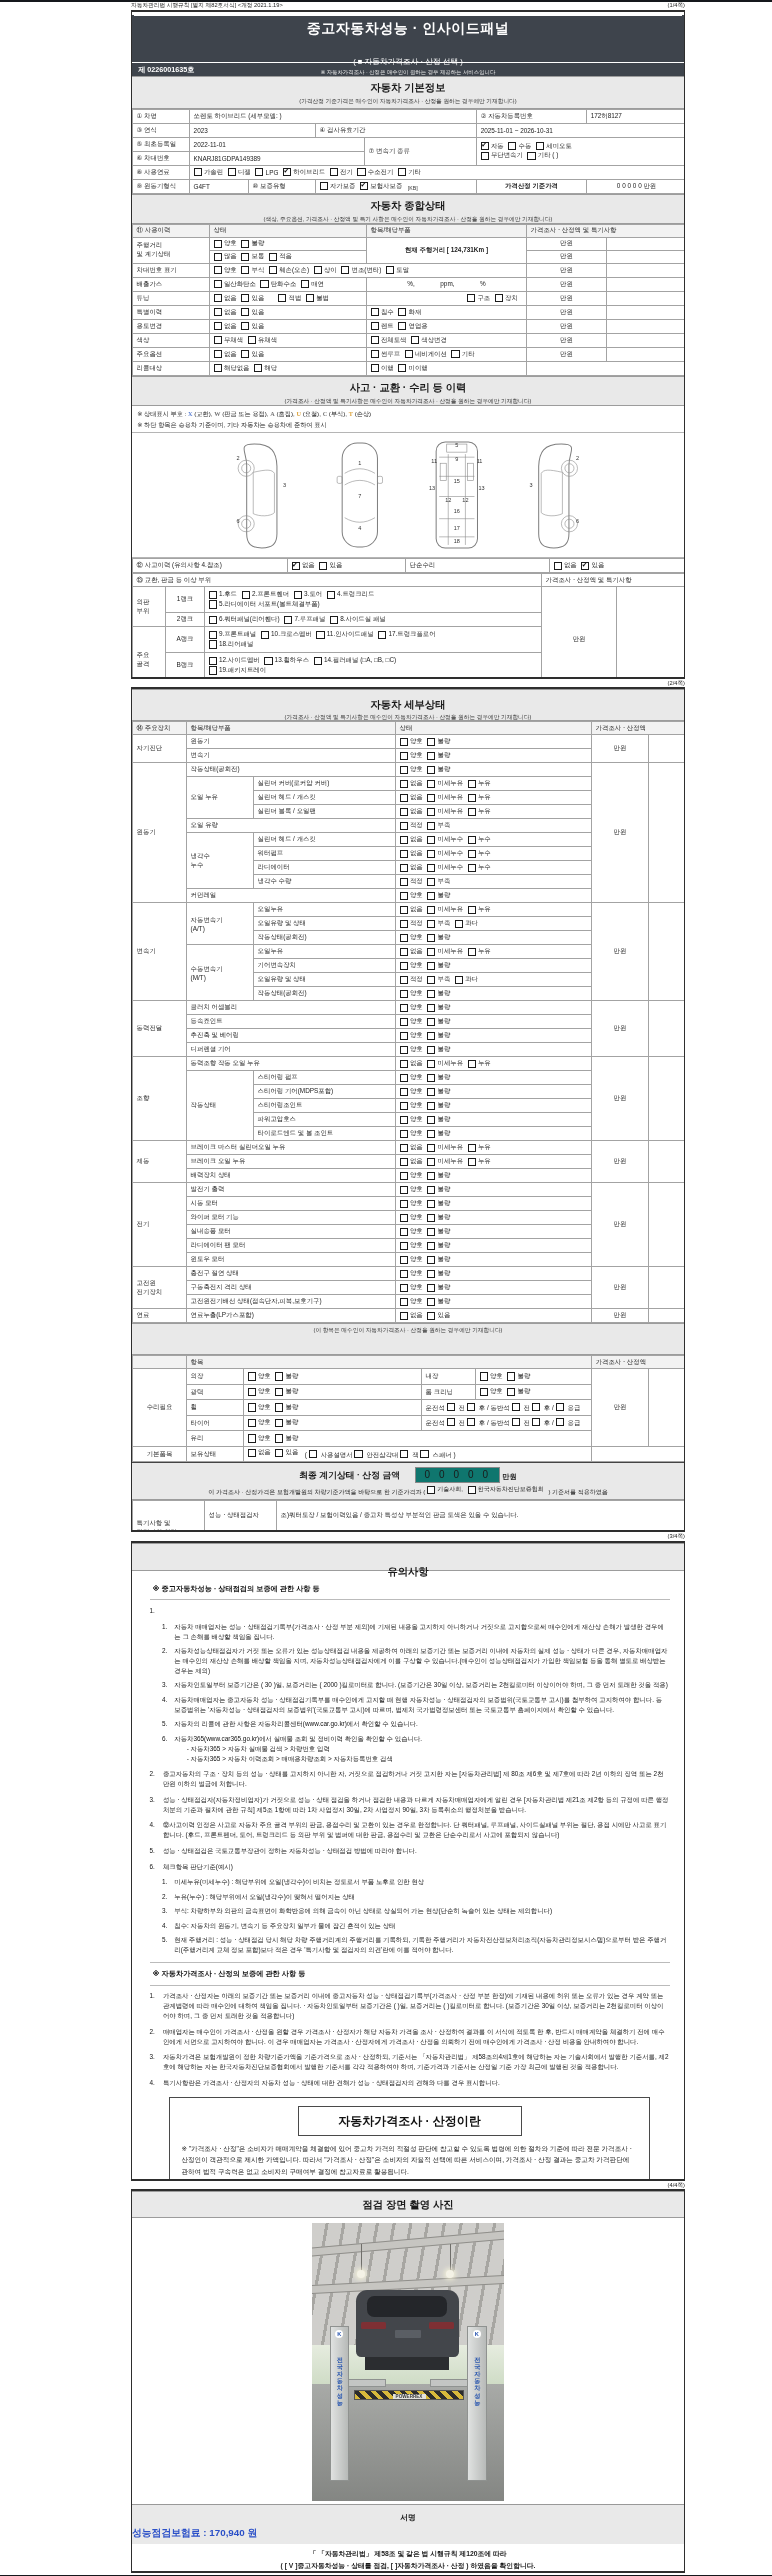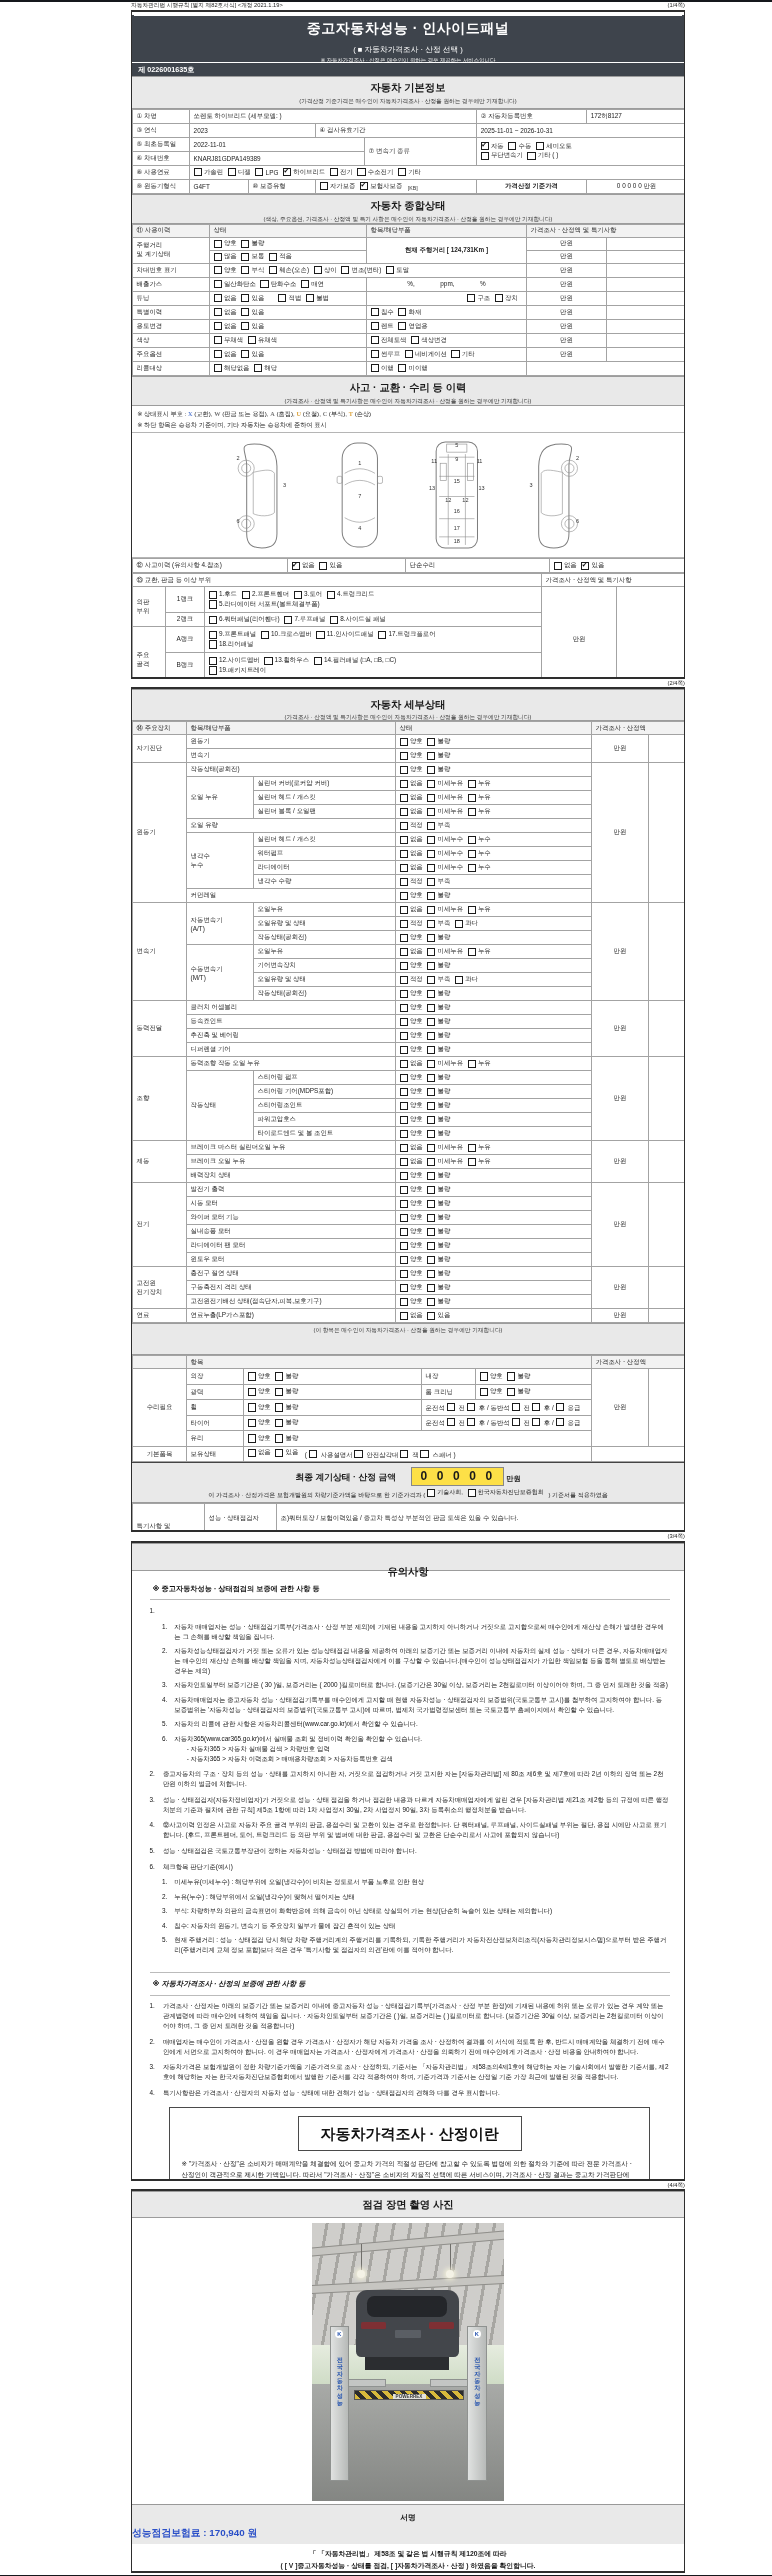--- a/index.html
+++ b/index.html
@@ -8,21 +8,21 @@
   .topline{height:1.5px;background:#15181c;width:773px;}
   .botline{position:absolute;left:0;bottom:0;height:1.5px;background:#15181c;width:773px;}
   .content{width:554px;margin-left:131px;}
   .metarow{display:flex;justify-content:space-between;font-size:5.7px;color:#222;height:8.8px;align-items:center;}
   .pagemark{display:block;text-align:right;font-size:5.7px;height:8.2px;line-height:8.2px;color:#222;}
   .psec{border:1.5px solid #2e2e2e;border-top-width:2.1px;border-bottom-width:2.1px;overflow:hidden;background:#fff;box-sizing:border-box;}
   
   .titleblock{background:#3e444c;color:#fff;text-align:center;height:47px;box-sizing:border-box;}
   .wline{height:1.5px;background:#fff;margin:2.6px 2.1px 0 2.1px;}
   .t-main{font-size:14px;font-weight:bold;letter-spacing:0.5px;padding-top:4.1px;}
-  .t-sub{font-size:7.7px;margin-top:7px;}
+  .t-sub{font-size:7.7px;margin-top:19px;}
   .t-note{font-size:5.4px;margin-top:1.5px;color:#e8e8e8;}
   .docbar{background:#3e444c;color:#fff;font-size:7.2px;font-weight:bold;height:14px;line-height:14px;
           padding-left:6.2px;border-top:1px solid #fff;box-sizing:border-box;}
   
   .ghead{background:#e9e9e9;border-bottom:0.5px solid #9c9c9c;border-top:0.5px solid #9c9c9c;text-align:center;box-sizing:border-box;}
   .ghead .h{font-size:10.3px;font-weight:bold;padding-top:4.6px;}
   .ghead .n{font-size:5.7px;margin-top:2.1px;color:#333;}
   
   table.tbl{width:100%;border-collapse:collapse;table-layout:fixed;}
   table.tbl td{border:0.5px solid #a3a3a3;padding:1px 3.6px;font-size:6.4px;vertical-align:middle;
@@ -45,30 +45,30 @@
   .code{font-weight:bold;font-family:"Liberation Serif","DejaVu Serif",serif;}
   
   .diagrow{display:flex;justify-content:center;align-items:center;gap:21.6px;height:124px;border-bottom:0.5px solid #b5b5b5;}
   svg.diag{height:116px;}
   svg.diag .body{fill:none;stroke:#7e7e7e;stroke-width:2;}
   svg.diag .thin{fill:none;stroke:#8d8d8d;stroke-width:1.2;}
   svg.diag text{font-size:11px;fill:#333;font-family:"Liberation Sans",sans-serif;}
   
   .notice-body{padding:7.2px 14.4px 5.2px 17.5px;font-size:6.4px;line-height:1.55;color:#111;}
   .sec-head{font-size:7.2px;font-weight:bold;padding:5.2px 3.1px;border-bottom:0.5px solid #bbb;}
-  .sec-head.mid{border-top:0.5px solid #bbb;margin-top:17px;font-style:italic;}
+  .sec-head.mid{border-top:0.5px solid #bbb;margin-top:7px;}
   .nitem{margin:5.7px 0;display:flex;}
   .nitem .no{width:13.4px;flex:0 0 auto;}
   .nitem .tx{flex:1;}
   .nsub{margin:4.6px 0 4.6px 12.4px;display:flex;}
   .nsub .no{width:12.4px;flex:0 0 auto;}
   .nline{margin-left:12.4px;}
   .defbox{border:0.8px solid #4a4a4a;margin:9.3px 19.6px 7.2px 19.6px;padding:8.2px 11.3px 9.3px 11.3px;}
   .defbox .bt{border:0.8px solid #4a4a4a;width:222px;margin:0 auto;text-align:center;
-              font-size:15px;font-weight:bold;padding:4.6px 0;background:#fff;}
+              font-size:12px;font-weight:bold;padding:4.6px 0;background:#fff;}
   .defbox .btx{margin-top:7.2px;font-size:6.6px;line-height:1.7;}
   
   .photo-wrap{display:flex;justify-content:center;padding:5.2px 0 3.1px 0;}
   .photo{width:192px;height:278px;position:relative;overflow:hidden;background:#9b9d9a;}
   .ph-ceiling{position:absolute;left:0;top:0;width:100%;height:44%;
      background:repeating-linear-gradient(100deg,#cfcecb 0 13.4px,#a7a6a2 13.4px 16.5px),#b3b2ae;}
   .ph-beam{position:absolute;left:-10%;width:120%;height:7.2px;background:#c6c5c1;border-top:1px solid #8f8e8a;border-bottom:1px solid #8f8e8a;}
   .lamp{position:absolute;width:8.2px;height:8.2px;border-radius:50%;background:#f4f2e6;box-shadow:0 0 5.2px 2.1px rgba(250,248,220,.8);}
   .cord{position:absolute;width:1px;background:#6f6e6a;}
   .ph-wall{position:absolute;left:0;top:44%;width:100%;height:14%;background:linear-gradient(#e6ecdf,#cfdcc6);}
@@ -1260,21 +1260,21 @@
                 </span> <span>(</span> <span class="cb"></span> <span>사용설명서</span> <span class="cb"></span> <span>안전삼각대</span> <span class="cb"></span> <span>잭</span> <span class="cb"></span> <span>스패너 )</span> </td>
               <td colspan="2"></td>
             </tr>
           </tbody>
         </table>
       </div>
 
     <div style="background:#e9e9e9;border-top:1px solid #444;border-bottom:0.5px solid #9c9c9c;padding:3.1px 0 2.6px 0;">
       <div style="text-align:center;">
         <span style="font-size:8.8px;font-weight:bold;margin-right:13.4px;">최종 계기상태 · 산정 금액</span>
-        <span style="display:inline-block;border:0.5px solid #888;background:#fde047;padding:1.5px 8.2px;font-size:12px;letter-spacing:3.1px;font-weight:bold;">0  0  0  0  0</span>
+        <span style="display:inline-block;border:0.5px solid #888;background:#0f766e;padding:1.5px 8.2px;font-size:10px;letter-spacing:3.1px;">0  0  0  0  0</span>
         <span style="font-size:7.2px;font-weight:bold;">만원</span>
       </div>
       <div id="final-note" style="text-align:center;font-size:6px;margin-top:2.6px;"><span>이 가격조사 · 산정가격은 보험개발원의 차량기준가액을 바탕으로 한 기준가격과 (</span> <span class="cbw">
             <span class="cb"></span>
             <span>기술사회,</span>
           </span><span class="cbw">
             <span class="cb"></span>
             <span>한국자동차진단보증협회</span>
           </span><span>) 기준서를 적용하였음</span></div>
     </div>

